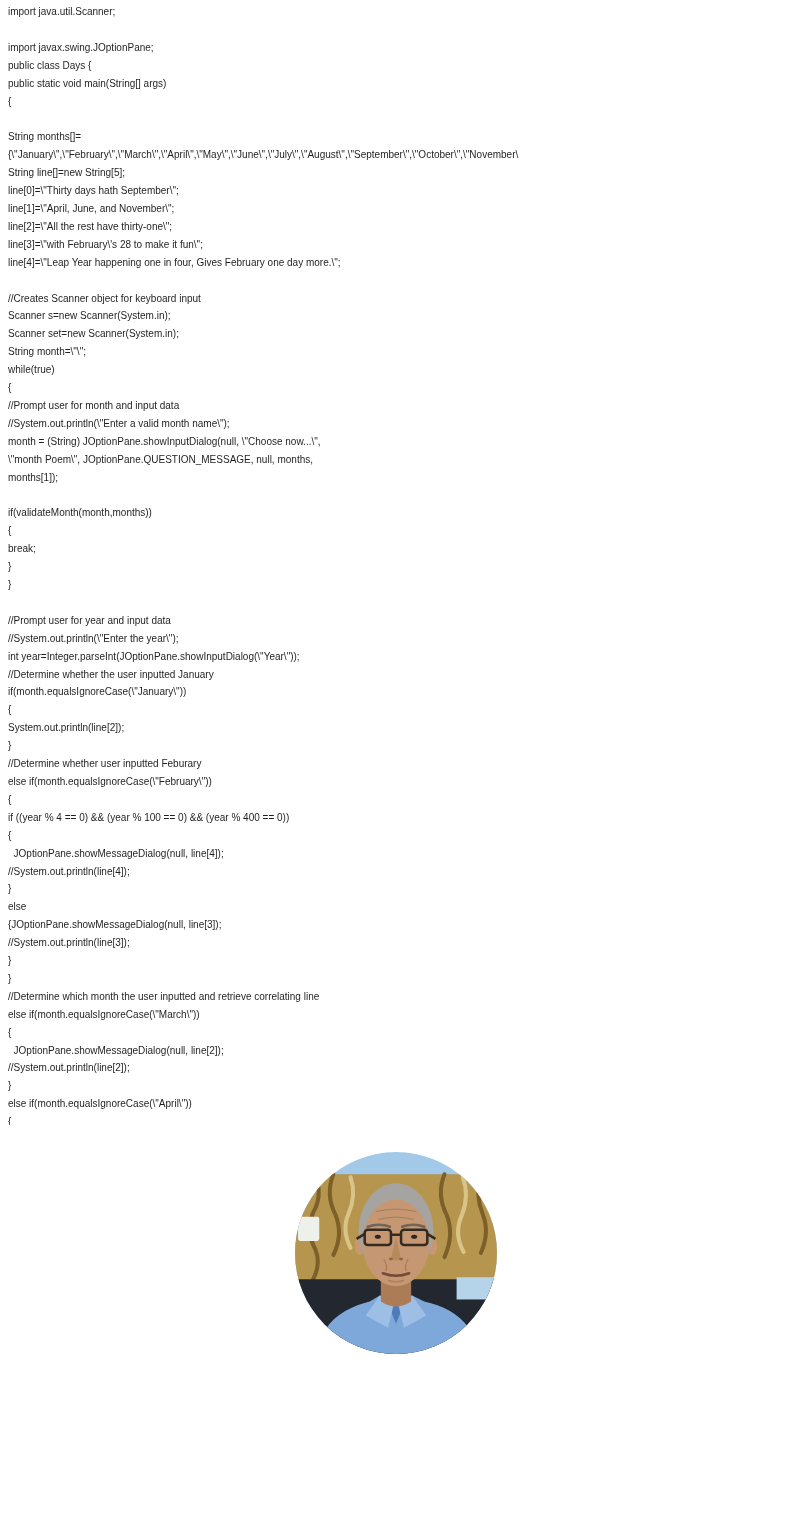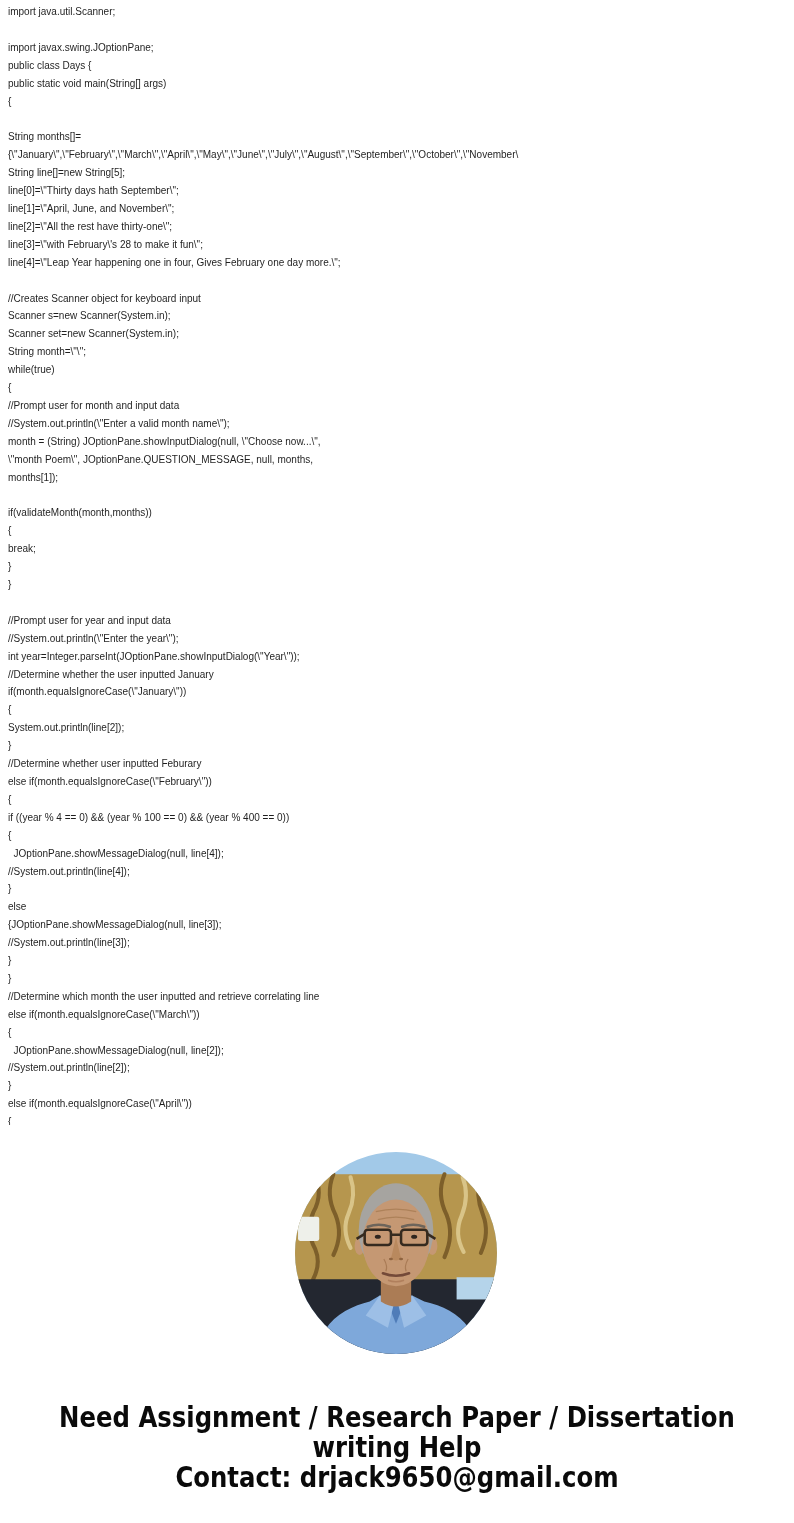--- a/index.html
+++ b/index.html
@@ -156,20 +156,14 @@
         <g fill="none" stroke="#a97b55" stroke-width="1.2">
           <path d="M88,106 Q92,113 90,118"></path>
           <path d="M112,106 Q108,113 110,118"></path>
         </g>
         <path d="M87,120 Q100,125 113,120" fill="none" stroke="#744a38" stroke-width="2.5" stroke-linecap="round"></path>
         <path d="M92,127 Q100,130 108,127" fill="none" stroke="#b07f5c" stroke-width="1.5"></path>
       </g>
     </svg>
   </div>
 
-  <div class="footer">
-    <div class="footer-inner">
-      <div>Need Assignment / Research Paper / Dissertation writing Help</div>
-      <div>Contact: drjack9650@gmail.com</div>
-    </div>
-  </div>
 
 </div>
 
 </body></html>

